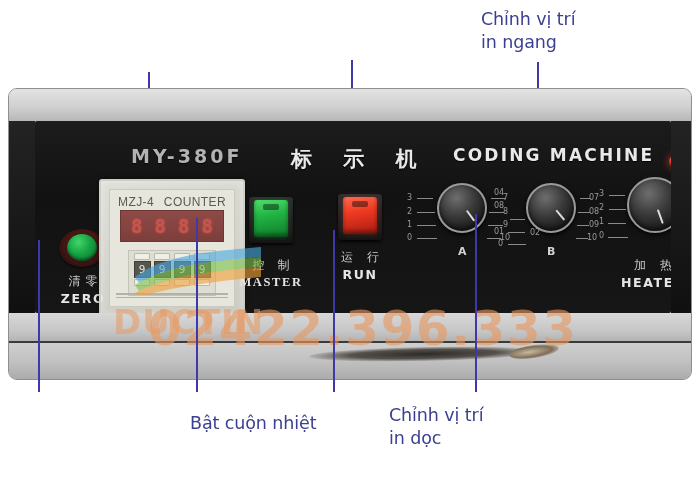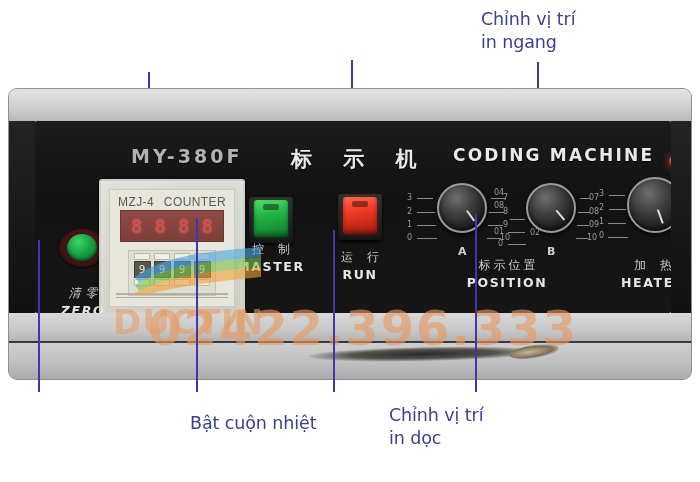--- a/index.html
+++ b/index.html
@@ -281,21 +281,21 @@
 
     <div class="face">
 
       <div class="brand brand-model">MY-380F</div>
       <div class="brand brand-cn">标 示 机</div>
       <div class="brand brand-en">CODING MACHINE</div>
 
       <div class="zero-wrap">
         <div class="zero-ring"></div>
         <div class="zero-btn"></div>
-        <div class="btn-caption" style="top:56px;font-style:italic;">
+        <div class="btn-caption" style="top:44px;">
           <div class="cap-cn">清零</div>
           <div class="cap-en">ZERO</div>
         </div>
       </div>
 
       <div class="counter">
         <div class="counter-inner">
           <div class="ctr-label l">MZJ-4</div>
           <div class="ctr-label r">COUNTER</div>
 
@@ -332,21 +332,21 @@
           <div class="ctr-foot">
             <i></i>
               <i></i>
           </div>
         </div>
       </div>
 
       <div class="sqbtn-base sq-green" style="left:214px; top:76px;">
         <div class="sqbtn-cap"></div>
       </div>
-      <div class="btn-caption" style="left:236px; top:120px;">
+      <div class="btn-caption" style="left:236px; top:136px;font-family:Liberation Serif, serif;">
         <div class="cap-cn">控 制</div>
         <div class="cap-en">MASTER</div>
       </div>
 
       <div class="sqbtn-base sq-red" style="left:303px; top:73px;">
         <div class="sqbtn-cap"></div>
       </div>
       <div class="btn-caption" style="left:325px; top:128px;">
         <div class="cap-cn">运 行</div>
         <div class="cap-en">RUN</div>
@@ -393,24 +393,20 @@
         <div class="scale" style="left:93px; top:24px;">08</div>
         <div class="scale" style="left:93px; top:37px;">09</div>
         <div class="scale" style="left:91px; top:50px;">10</div>
         <div class="tick" style="left:84px; top:15px; width:11px;"></div>
         <div class="tick" style="left:82px; top:29px; width:12px;"></div>
         <div class="tick" style="left:81px; top:42px; width:12px;"></div>
         <div class="tick" style="left:80px; top:55px; width:12px;"></div>
         <div class="knob-name" style="left:51px; top:62px;">B</div>
       </div>
 
-      <div class="btn-caption" style="left:472px; top:136px;">
-        <div class="cap-cn" style="letter-spacing:3px; text-indent:3px;">标示位置</div>
-        <div class="cap-en">POSITION</div>
-      </div>
 
       <div class="knob-group" style="left:562px; top:56px; width:112px; height:96px;">
         <div class="knob" style="left:30px; top:0px; width:56px; height:56px;">
           <div class="pointer" style="transform:rotate(-20deg); height:15px;"></div>
         </div>
         <div class="scale" style="left:2px;  top:12px;">3</div>
         <div class="scale" style="left:2px;  top:26px;">2</div>
         <div class="scale" style="left:2px;  top:40px;">1</div>
         <div class="scale" style="left:2px;  top:54px;">0</div>
         <div class="tick" style="left:12px; top:18px; width:16px;"></div>

